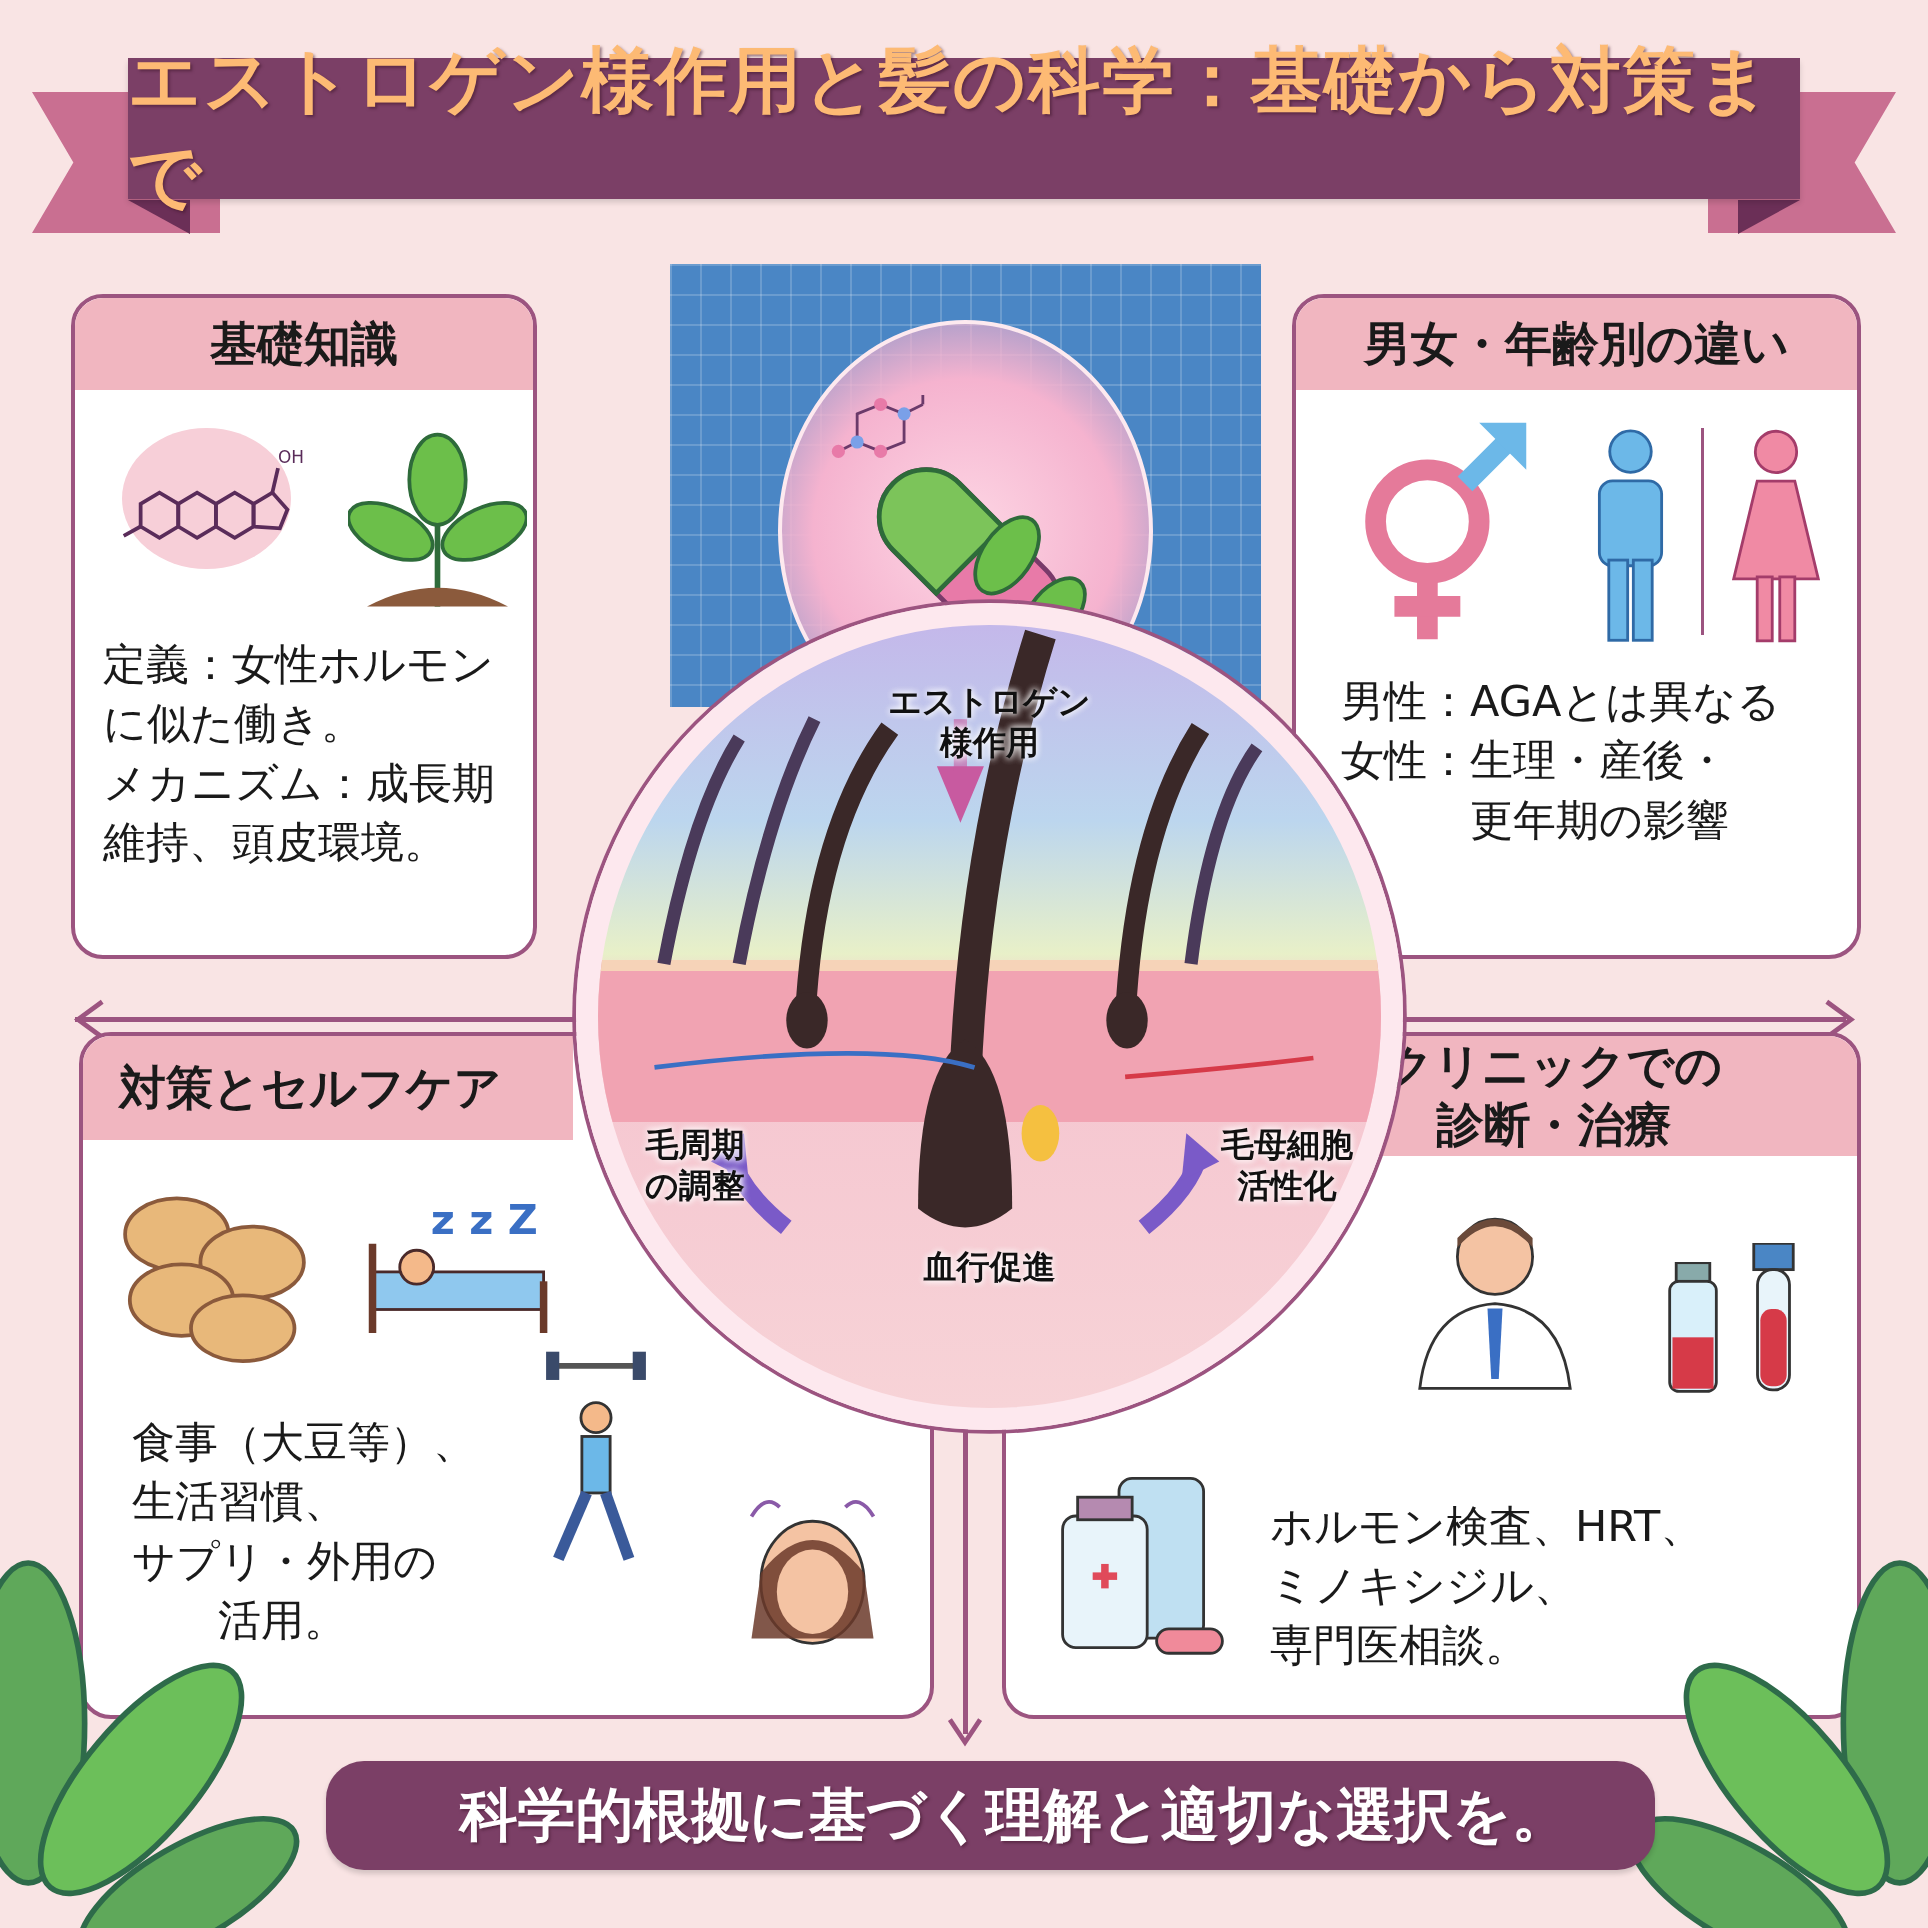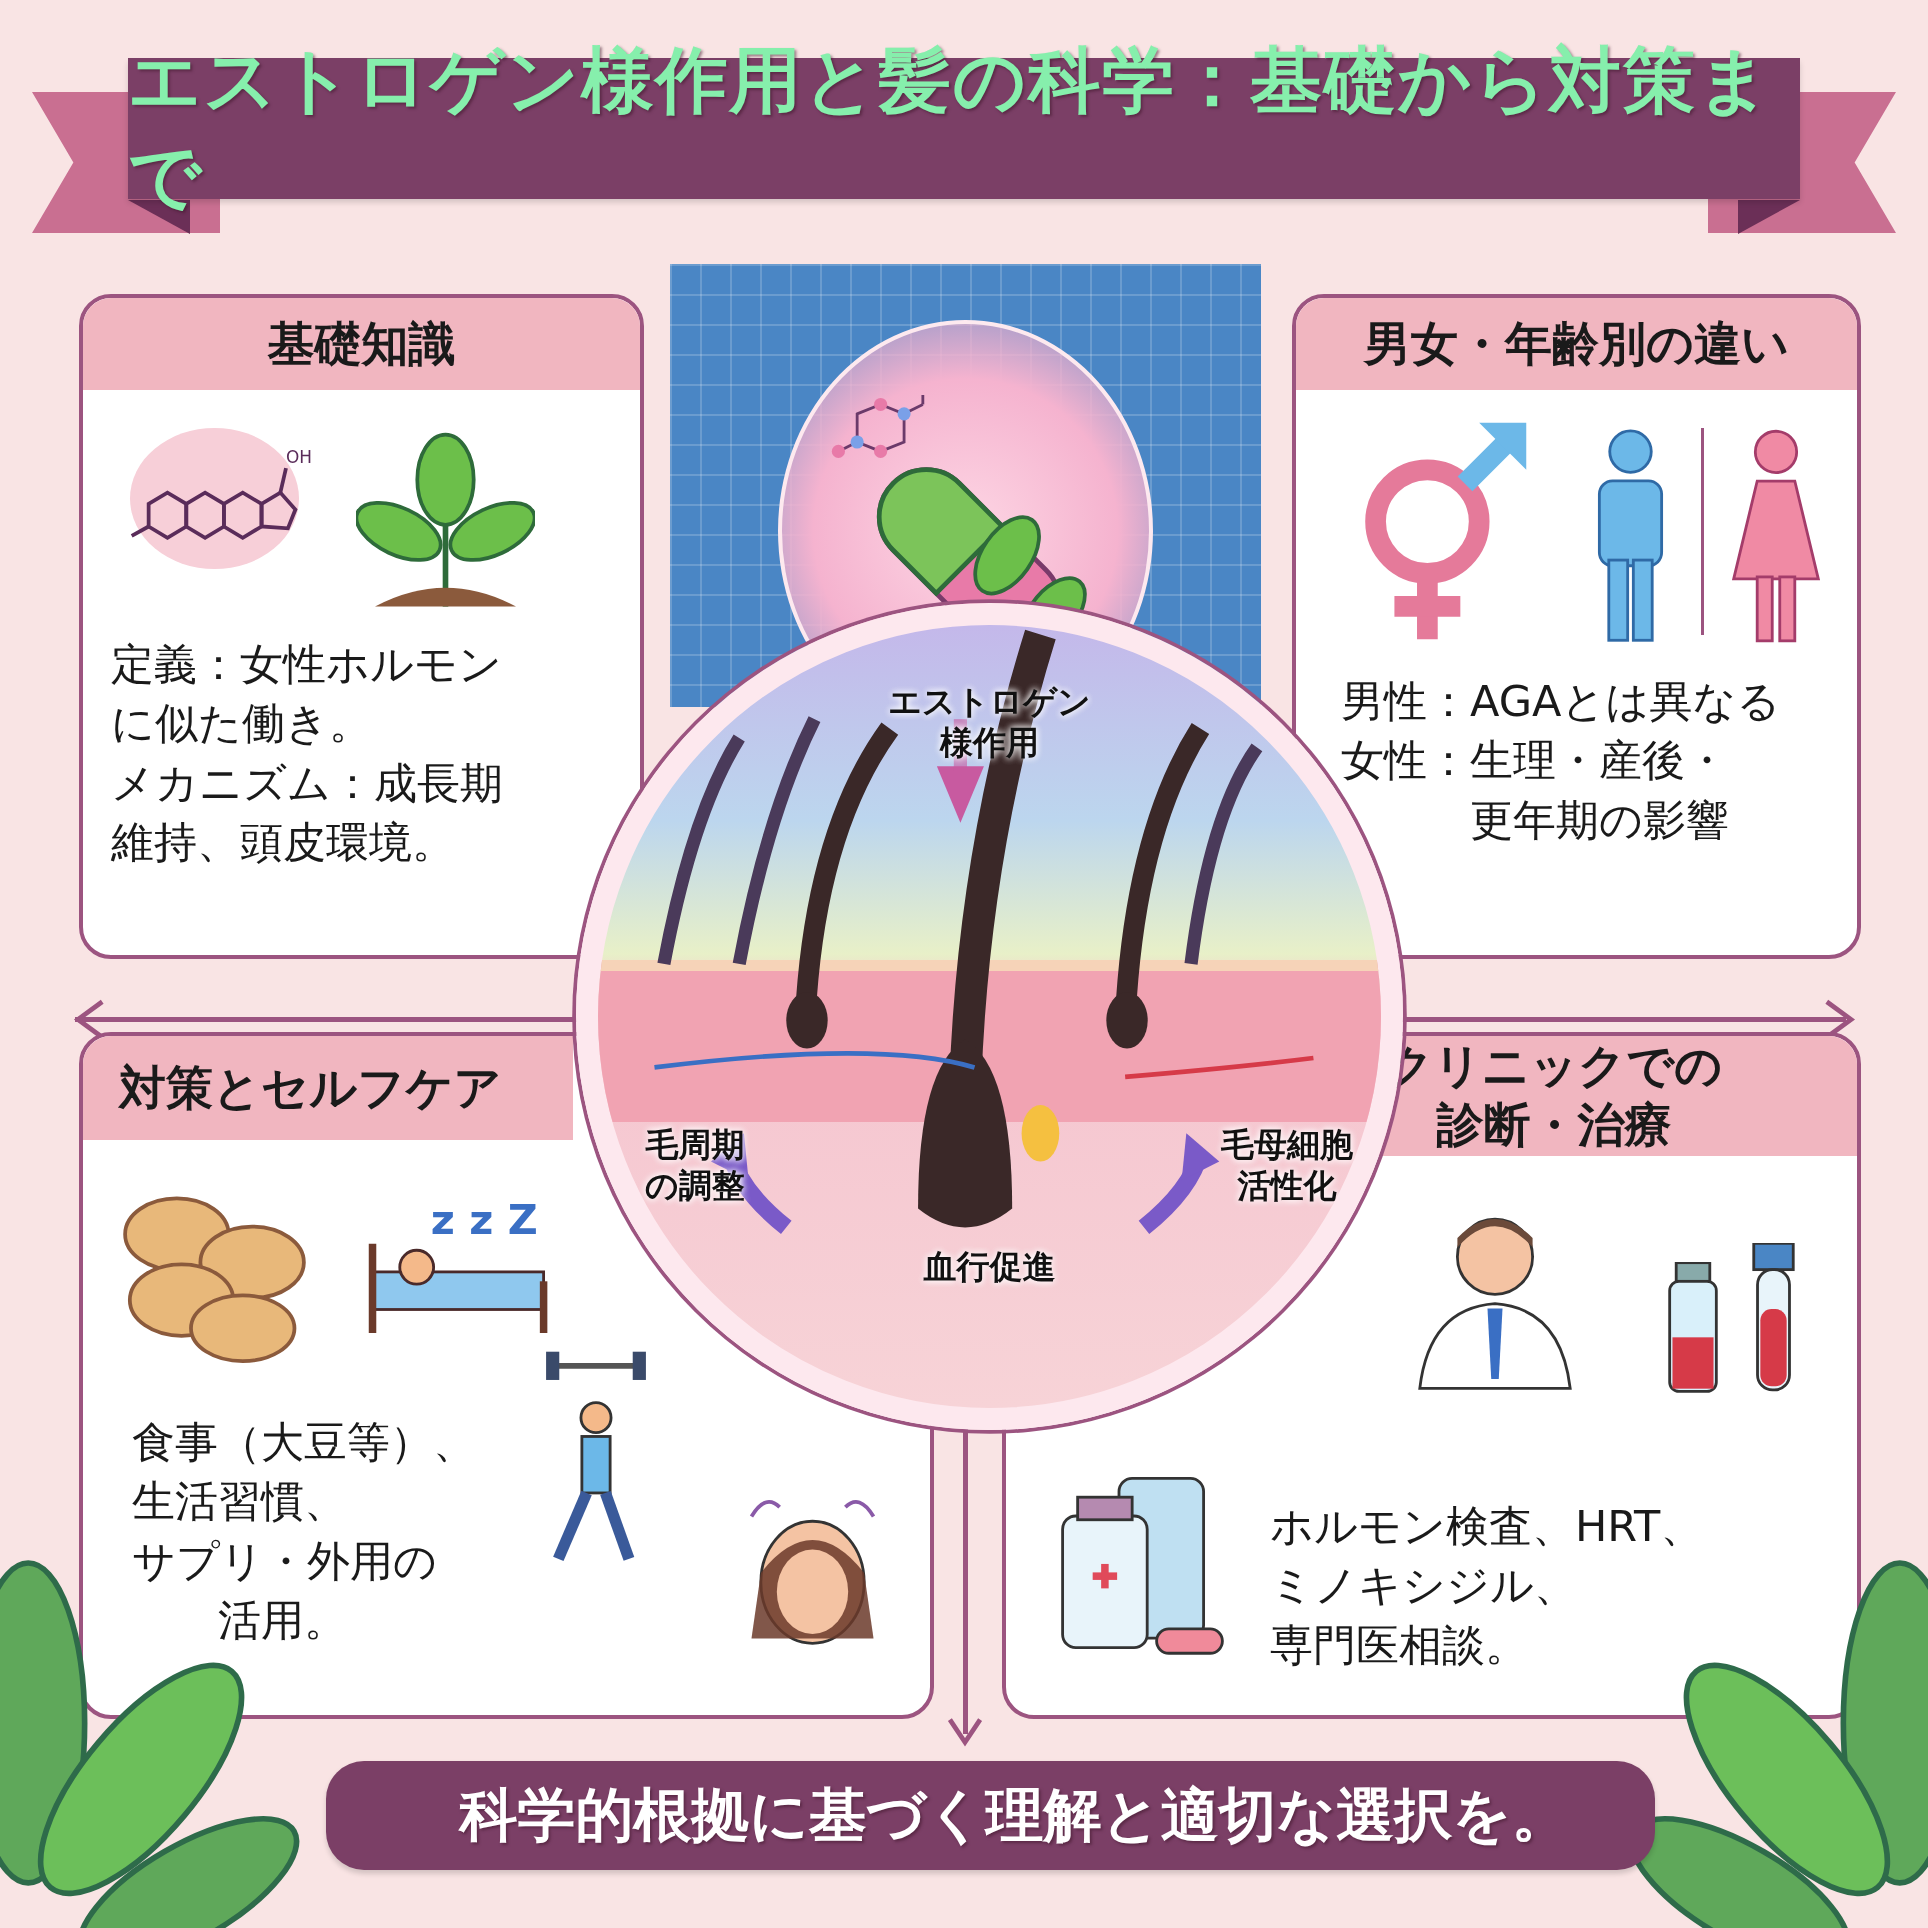--- a/index.html
+++ b/index.html
@@ -9,28 +9,28 @@
 
   
   .ribbon-tail { position:absolute; top:92px; width:188px; height:141px; background:#c96f91; }
   .ribbon-tail.left { left:32px; clip-path:polygon(0 0,100% 0,100% 100%,0 100%,22% 50%); }
   .ribbon-tail.right { right:32px; clip-path:polygon(0 0,100% 0,78% 50%,100% 100%,0 100%); }
   .ribbon-fold { position:absolute; top:200px; width:62px; height:34px; background:#6b2f57; }
   .ribbon-fold.left { left:128px; clip-path:polygon(0 0,100% 0,100% 100%); }
   .ribbon-fold.right { right:128px; clip-path:polygon(0 0,100% 0,0 100%); }
   .title-bar { position:absolute; left:128px; top:58px; width:1672px; height:141px; background:#7b3f66;
                display:flex; align-items:center; justify-content:center; box-shadow:0 3.8px 5.6px rgba(0,0,0,.15); }
-  .title-bar span { color:#86efac; font-size:72px; font-weight:bold; letter-spacing:1.9px; text-shadow:1.9px 1.9px 2.8px rgba(60,20,40,.5); }
+  .title-bar span { color:#fdba74; font-size:72px; font-weight:bold; letter-spacing:1.9px; text-shadow:1.9px 1.9px 2.8px rgba(60,20,40,.5); }
 
   
   .panel { position:absolute; background:#fff; border:4.7px solid #9c5480; border-radius:32px; overflow:hidden; box-sizing:border-box; }
   .panel-head { background:#f1b6c0; display:flex; align-items:center; justify-content:center; font-weight:bold; color:#1a1a1a; text-align:center; line-height:1.25; }
   .panel-body { font-size:43px; line-height:1.38; }
 
-  #p-basic { left:79px; top:294px; width:565px; height:665px; }
+  #p-basic { left:71px; top:294px; width:466px; height:665px; }
   #p-basic .panel-head { height:92px; font-size:47px; }
   #p-gender { left:1292px; top:294px; width:569px; height:665px; }
   #p-gender .panel-head { height:92px; font-size:47px; }
   #p-self { left:79px; top:1032px; width:855px; height:687px; }
   #p-self .panel-head { height:104px; width:490px; font-size:47px; justify-content:flex-start; padding-left:36px; box-sizing:border-box; }
   #p-clinic { left:1002px; top:1032px; width:859px; height:687px; }
   #p-clinic .panel-head { height:105px; margin-left:245px; font-size:47px; padding:7.5px 0; }
 
   .arrow-line { position:absolute; background:#9c5480; }
 

